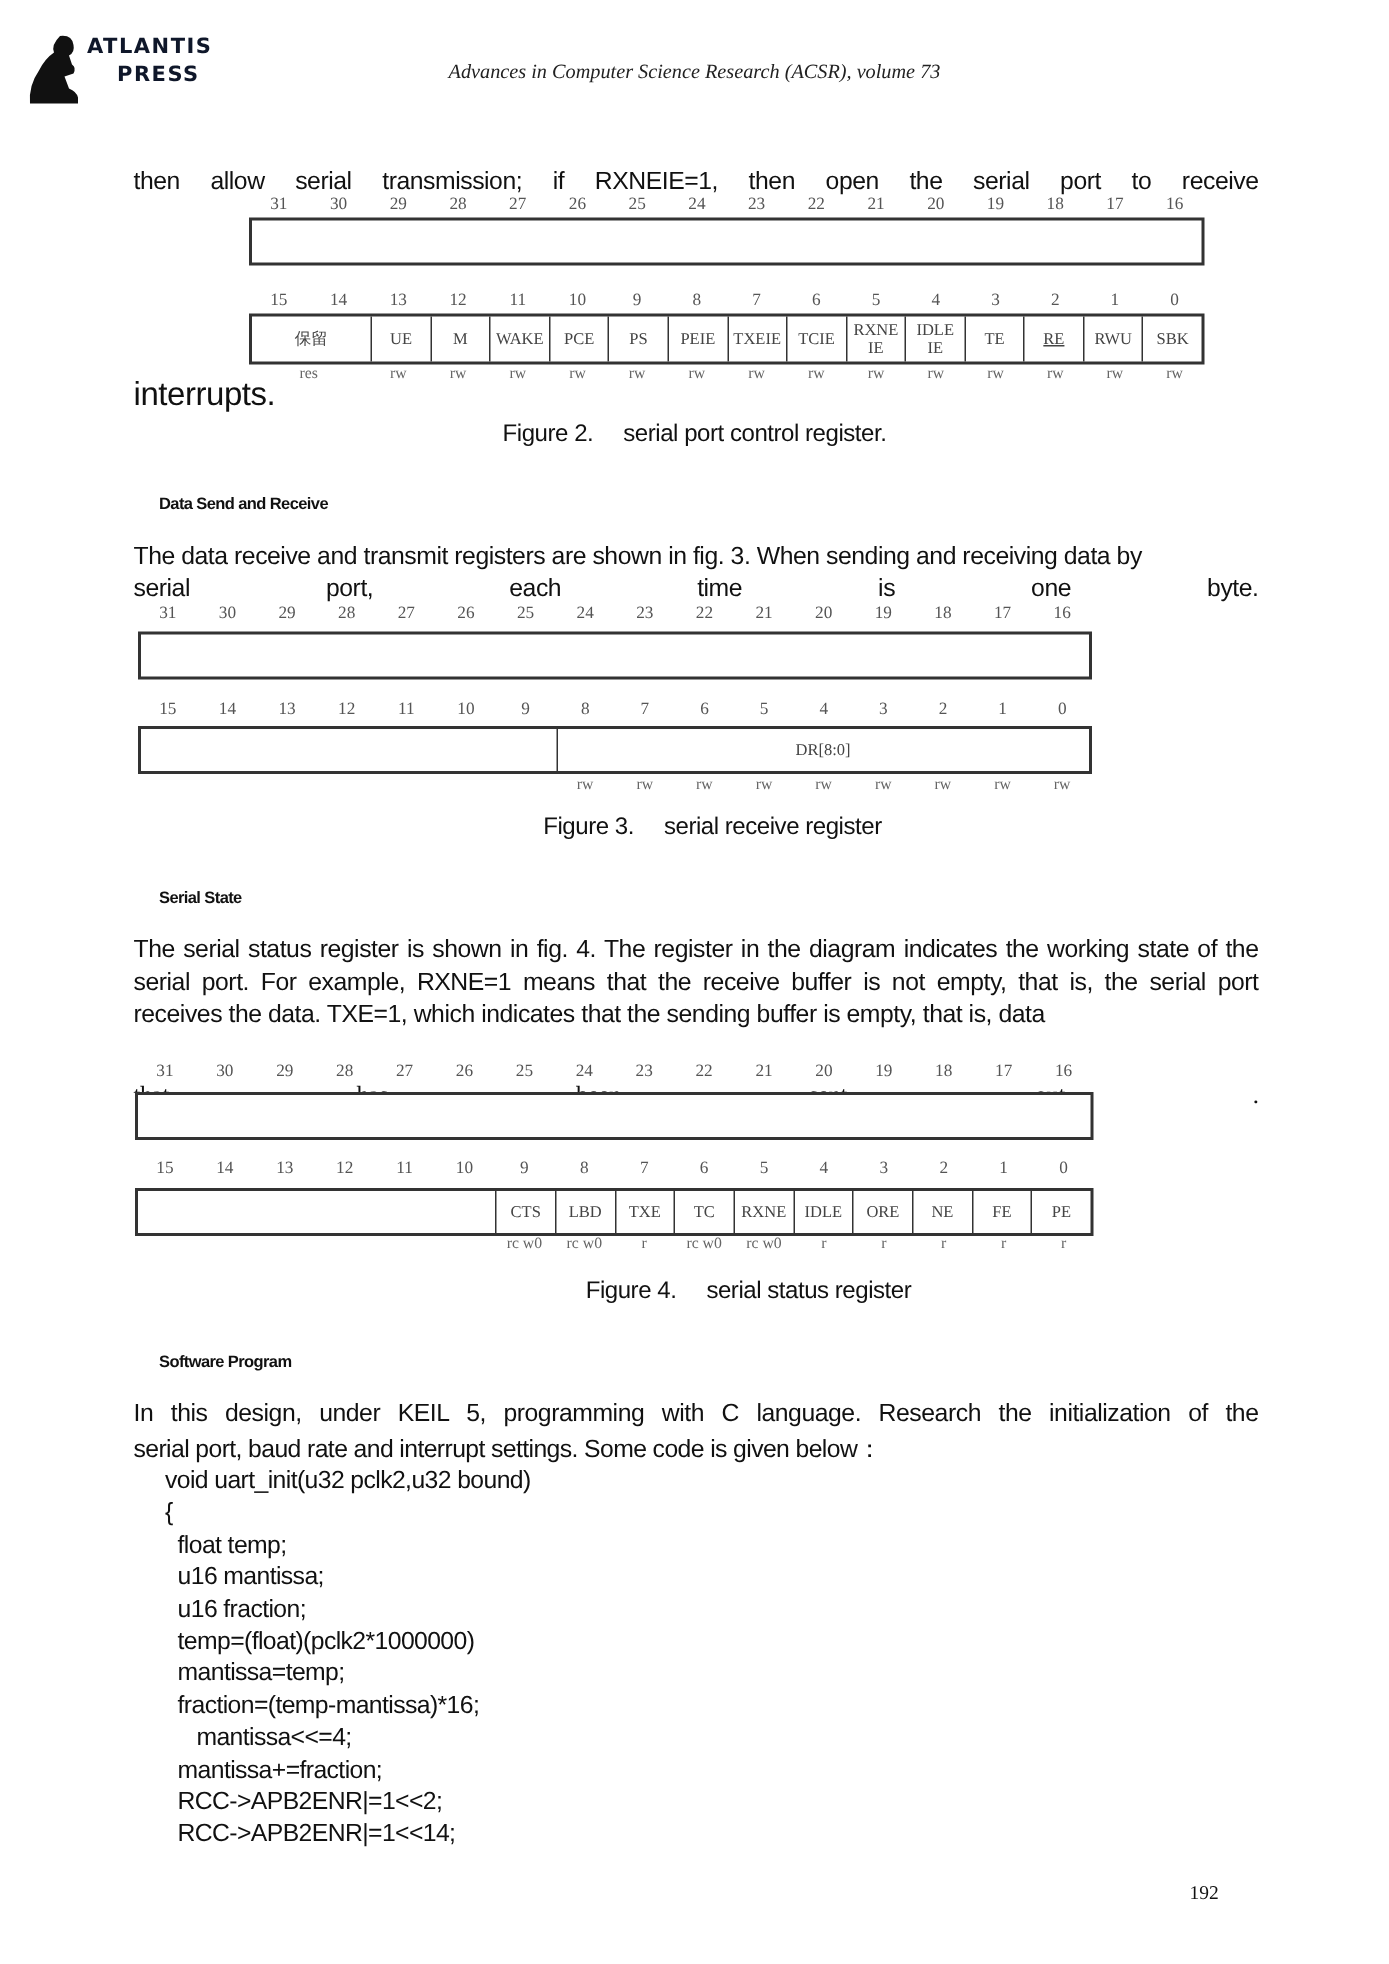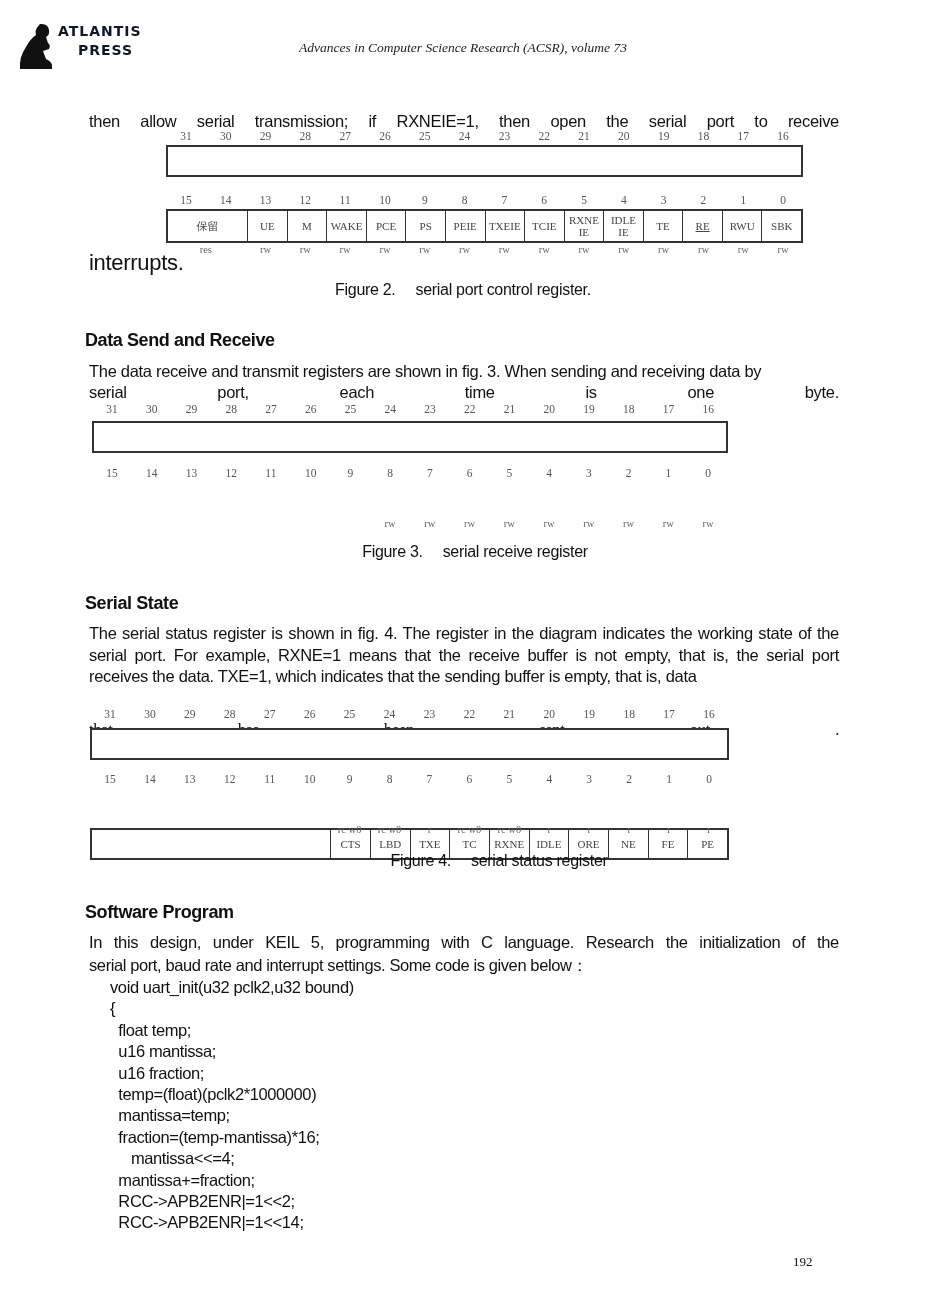--- a/index.html
+++ b/index.html
@@ -5,21 +5,21 @@
   html, body { margin:0; padding:0; background:#ffffff; }
   body { width:926px; height:1309px; position:relative; overflow:hidden; color:#111; font-family:"Liberation Sans", sans-serif; }
   .abs { position:absolute; }
   .logo { left:18px; top:22px; width:125px; height:48px; }
   .logo-text { position:absolute; left:40px; top:0; font-family:"DejaVu Sans", sans-serif; font-weight:bold; font-size:14px; line-height:19px; letter-spacing:1px; color:#0f172a; }
   .logo-text .l2 { display:block; padding-left:20px; }
   .journal { left:0; width:926px; top:40px; text-align:center; padding-left:0; font-family:"Liberation Serif", serif; font-style:italic; font-size:13.5px; color:#222; }
   .journal span { position:relative; left:0; }
   .para { left:89px; width:750px; font-size:16.5px; line-height:21.5px; letter-spacing:-0.3px; text-align:justify; }
   .para.just-last { text-align-last:justify; }
-  .heading { left:85px; font-weight:bold; font-size:18px; letter-spacing:-0.4px; }
+  .heading { left:106px; font-weight:bold; font-size:11px; letter-spacing:-0.4px; }
   .caption { left:0; width:926px; text-align:center; font-size:16px; letter-spacing:-0.3px; }
   .caption .gap { display:inline-block; width:20px; }
   .code { left:110px; font-size:16.5px; line-height:21.4px; letter-spacing:-0.4px; white-space:pre; }
   .pagenum { left:793px; top:1254px; font-family:"Liberation Serif", serif; font-size:13px; }
 
   
   .reg { position:absolute; font-family:"Liberation Serif", serif; color:#555; }
   .bitrow { position:absolute; left:0; right:0; display:flex; font-size:11.5px; }
   .bitrow span { flex:1; text-align:center; }
   .box { position:absolute; left:0; right:0; border:2px solid #333; box-sizing:border-box; background:#fff; }
@@ -160,20 +160,26 @@
       <span>8</span>
       <span>7</span>
       <span>6</span>
       <span>5</span>
       <span>4</span>
       <span>3</span>
       <span>2</span>
       <span>1</span>
       <span>0</span>
     </div>
+  <div class="box" style="top:82px; height:32px;">
+    <div class="cells" id="f3-cells">
+        <div class="cell first" style="width: 43.75%;"></div>
+        <div class="cell" style="width: 56.25%;">DR[8:0]</div>
+      </div>
+  </div>
   <div class="accrow" style="top:116px;" id="f3-acc">
       <span></span>
       <span></span>
       <span></span>
       <span></span>
       <span></span>
       <span></span>
       <span></span>
       <span>rw</span>
       <span>rw</span>
@@ -225,21 +231,21 @@
       <span>8</span>
       <span>7</span>
       <span>6</span>
       <span>5</span>
       <span>4</span>
       <span>3</span>
       <span>2</span>
       <span>1</span>
       <span>0</span>
     </div>
-  <div class="box" style="top:85px; height:32px;margin-top:36px;">
+  <div class="box" style="top:85px; height:32px;">
     <div class="cells" id="f4-cells">
         <div class="cell first" style="width: 37.5%;"></div>
         <div class="cell" style="width: 6.25%;">CTS</div>
         <div class="cell" style="width: 6.25%;">LBD</div>
         <div class="cell" style="width: 6.25%;">TXE</div>
         <div class="cell" style="width: 6.25%;">TC</div>
         <div class="cell" style="width: 6.25%;">RXNE</div>
         <div class="cell" style="width: 6.25%;">IDLE</div>
         <div class="cell" style="width: 6.25%;">ORE</div>
         <div class="cell" style="width: 6.25%;">NE</div>

